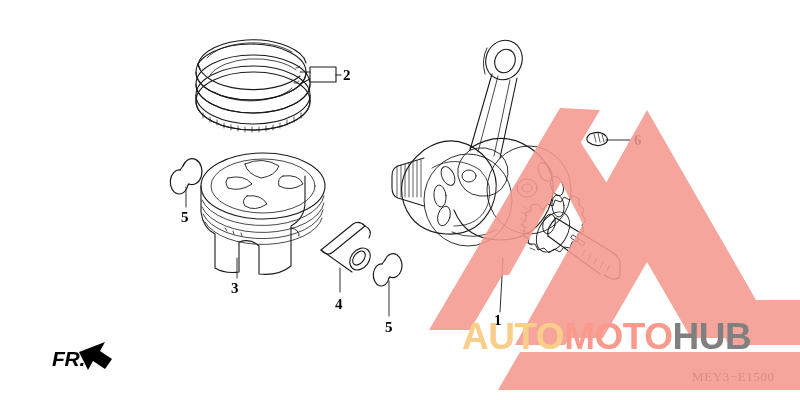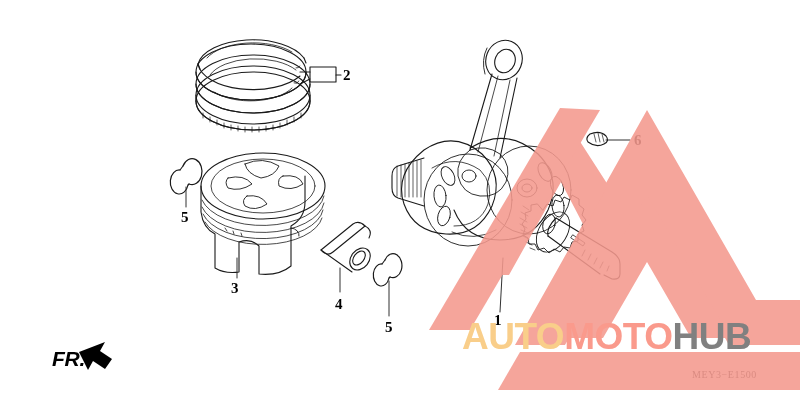--- a/index.html
+++ b/index.html
@@ -41,21 +41,21 @@
     font-weight: 700;
     font-style: italic;
     color: #000000;
     letter-spacing: -0.3px;
   }
   #part-number {
     position: absolute;
     left: 692px;
     top: 369px;
     font-family: "Liberation Serif", "DejaVu Serif", serif;
-    font-size: 10px;
+    font-size: 13px;
     letter-spacing: 0.6px;
     color: #1a1a1a;
   }
   #watermark-layer {
     position: absolute;
     left: 0;
     top: 0;
     width: 800px;
     height: 400px;
     pointer-events: none;

